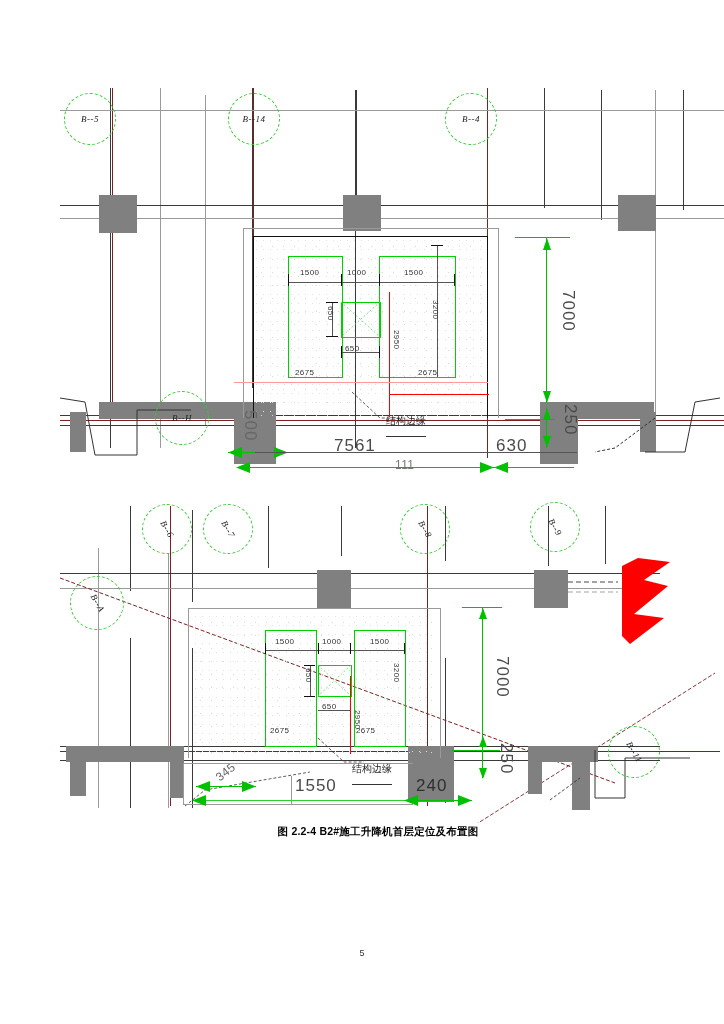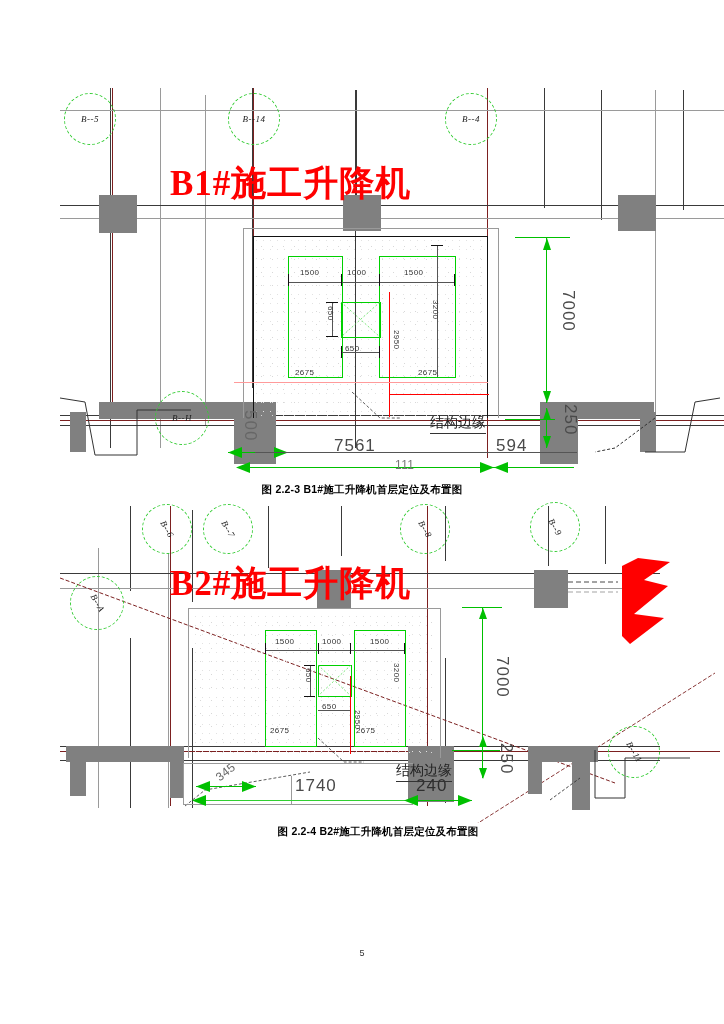--- a/index.html
+++ b/index.html
@@ -45,22 +45,22 @@
     position:absolute;color:#ff0000;
     font-family:"Liberation Serif", serif;
     font-weight:700;font-size:35px;letter-spacing:1px;white-space:nowrap;
   }
   .caption{
     position:absolute;width:100%;text-align:center;
     font-size:10.5px;font-weight:bold;color:#000;
     font-family:"Liberation Sans", sans-serif;letter-spacing:.2px;
   }
   .note{
-    position:absolute;font-size:14px;color:#222;white-space:nowrap;
-    border-bottom:1px solid #333;padding-bottom:1px;margin-left:44px;
+    position:absolute;font-size:10px;color:#222;white-space:nowrap;
+    border-bottom:1px solid #333;padding-bottom:8px;
   }
   .pagenum{
     position:absolute;left:0;width:100%;text-align:center;
     font-size:9px;color:#333;
   }
   .arrow-marker{position:absolute;}
   .vert{writing-mode:vertical-rl;}
   .hatch{
     position:absolute;
     background-image:
@@ -196,21 +196,21 @@
       <polygon points="0,5.5 14,0 14,11" fill="#00c000"></polygon>
     </svg>
     <svg style="position:absolute;left:272px;top:447px;width:16px;height:11px;">
       <polygon points="16,5.5 2,0 2,11" fill="#00c000"></polygon>
     </svg>
 
     <div class="dimline" style="left:255px;top:452px;width:232px;height:1px;"></div>
     <div class="dimtxt big" style="left:334px;top:436px;">7561</div>
 
     <div class="dimline" style="left:487px;top:452px;width:90px;height:1px;"></div>
-    <div class="dimtxt big" style="left:496px;top:436px;">594</div>
+    <div class="dimtxt big" style="left:496px;top:436px;">630</div>
 
     <div class="greenline" style="left:240px;top:467px;width:254px;height:1.2px;"></div>
     <svg style="position:absolute;left:236px;top:462px;width:16px;height:11px;">
       <polygon points="0,5.5 14,0 14,11" fill="#00c000"></polygon>
     </svg>
     <svg style="position:absolute;left:478px;top:462px;width:16px;height:11px;">
       <polygon points="16,5.5 2,0 2,11" fill="#00c000"></polygon>
     </svg>
     <div class="greenline" style="left:494px;top:467px;width:80px;height:1.2px;"></div>
     <svg style="position:absolute;left:494px;top:462px;width:16px;height:11px;">
@@ -229,24 +229,22 @@
     <div class="bubble" style="left:228px;top:93px;width:50px;height:50px;">
       <span>B--14</span>
     </div>
     <div class="bubble" style="left:445px;top:93px;width:50px;height:50px;">
       <span>B--4</span>
     </div>
     <div class="bubble" style="left:155px;top:391px;width:52px;height:52px;">
       <span>B--H</span>
     </div>
 
-    <div class="title-red" style="left:170px;top:160px;">B1#施工升降机</div>
   </div>
 
-  <div class="caption" style="left:0;top:483px;">图 2.2-3 B1#施工升降机首层定位及布置图</div>
 
   <div class="fig" style="left:0;top:498px;width:724px;height:330px;">
 
     <div class="gline-thin" style="left:98px;top:50px;width:1px;height:260px;"></div>
     <div class="gline" style="left:130px;top:8px;width:1.3px;height:85px;"></div>
     <div class="gline" style="left:130px;top:140px;width:1.3px;height:170px;"></div>
     <div class="gline-thin" style="left:168px;top:55px;width:1px;height:255px;"></div>
     <div class="gline" style="left:192px;top:12px;width:1.3px;height:92px;"></div>
     <div class="gline" style="left:192px;top:150px;width:1.3px;height:160px;"></div>
     <div class="gline" style="left:268px;top:8px;width:1.3px;height:62px;"></div>
@@ -338,21 +336,21 @@
       <polygon points="6,13 10,2 2,2" fill="#00c000"></polygon>
     </svg>
     <div class="greenline" style="left:452px;top:252px;width:48px;height:1px;"></div>
     <div class="dimtxt vert big" style="left:496px;top:245px;">250</div>
 
     <div class="dimtxt med" style="left:215px;top:267px;transform:rotate(-38deg);color:#666;">345</div>
     <svg style="position:absolute;left:185px;top:262px;width:130px;height:48px;">
       <polyline points="0,46 20,30 125,12" fill="none" stroke="#333" stroke-width="0.8" stroke-dasharray="3,2"></polyline>
     </svg>
 
-    <div class="dimtxt big" style="left:295px;top:278px;">1740</div>
+    <div class="dimtxt big" style="left:295px;top:278px;">1550</div>
     <div class="dimtxt big" style="left:416px;top:278px;color:#2f2f2f;">240</div>
 
     <div class="gline-thin" style="left:183px;top:265px;width:230px;height:1px;"></div>
     <div class="gline-thin" style="left:183px;top:265px;width:1px;height:42px;"></div>
     <div class="gline-thin" style="left:183px;top:306px;width:230px;height:1px;"></div>
     <div class="gline-thin" style="left:291px;top:278px;width:1px;height:29px;"></div>
 
     <div class="greenline" style="left:196px;top:288px;width:60px;height:1.2px;"></div>
     <svg style="position:absolute;left:196px;top:283px;width:16px;height:11px;">
       <polygon points="0,5.5 14,0 14,11" fill="#00c000"></polygon>
@@ -398,20 +396,19 @@
     <div class="bubble" style="left:530px;top:4px;width:48px;height:48px;">
       <span style="transform:rotate(60deg);">B--9</span>
     </div>
     <div class="bubble" style="left:70px;top:78px;width:52px;height:52px;">
       <span style="transform:rotate(60deg);">B--A</span>
     </div>
     <div class="bubble" style="left:608px;top:228px;width:50px;height:50px;">
       <span style="transform:rotate(60deg);">B--11</span>
     </div>
 
-    <div class="title-red" style="left:170px;top:62px;">B2#施工升降机</div>
   </div>
 
   <div class="caption" style="left:16px;top:825px;">图 2.2-4 B2#施工升降机首层定位及布置图</div>
 
   <div class="pagenum" style="top:948px;">5</div>
 
 </div>
 
 </body></html>

